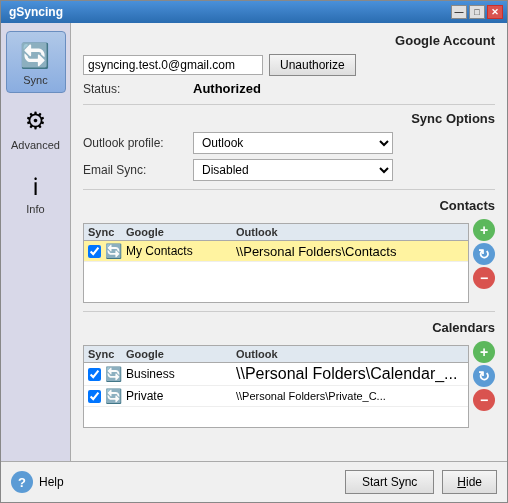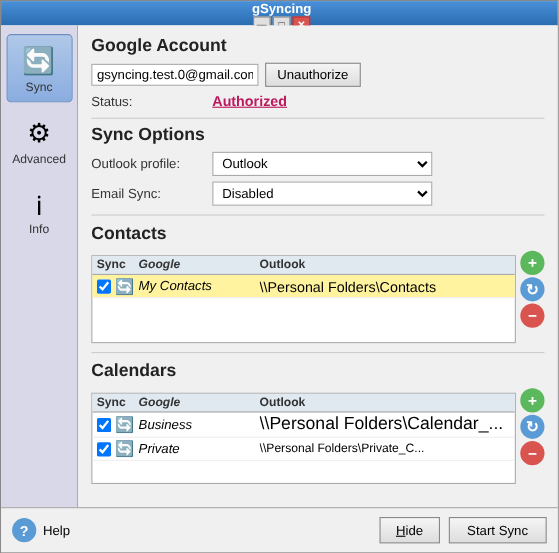--- a/index.html
+++ b/index.html
@@ -19,21 +19,20 @@
     .title-bar {
       background: linear-gradient(to bottom, #4a90d9, #2a6cb0);
       height: 22px;
       display: flex;
       align-items: center;
       justify-content: space-between;
       padding: 0 4px 0 8px;
       color: white;
       font-size: 12px;
       font-weight: bold;
-      flex-direction: column;
     }
 
     .title-bar-controls {
       display: flex;
       gap: 2px;
     }
 
     .title-btn {
       width: 16px;
       height: 14px;
@@ -98,47 +97,47 @@
     }
 
     .main-content {
       flex: 1;
       padding: 10px 12px;
       overflow-y: auto;
       background: #f0f0f0;
     }
 
     .section-title {
-      font-size: 16px;
+      font-size: 13px;
       font-weight: bold;
       color: #222;
       margin-bottom: 6px;
+      text-align: right;
     }
 
     .form-row {
       display: flex;
       align-items: center;
       margin-bottom: 5px;
     }
 
     .form-label {
       width: 110px;
       color: #333;
       flex-shrink: 0;
     }
 
     .status-authorized {
-      color: #be185d;
+      color: #000000;
       font-weight: bold;
       font-size: 13px;
-      text-decoration: underline;
     }
 
     .email-input {
-      width: 152px;
+      width: 180px;
       padding: 2px 4px;
       border: 1px solid #aaa;
       background: white;
       font-size: 12px;
     }
 
     .btn {
       padding: 3px 10px;
       border: 1px solid #888;
       background: linear-gradient(to bottom, #f5f5f5, #ddd);
@@ -179,21 +178,21 @@
       padding: 2px 4px;
     }
 
     .table-header-cell {
       font-size: 11px;
       font-weight: bold;
       color: #333;
     }
 
     .col-sync { width: 38px; }
-    .col-google { width: 110px; font-style: italic; }
+    .col-google { width: 110px; }
     .col-outlook { flex: 1; }
 
     .table-row {
       display: flex;
       align-items: center;
       padding: 2px 4px;
       border-bottom: 1px solid #eee;
     }
 
     .table-row:last-child { border-bottom: none; }
@@ -408,17 +407,17 @@
 
     </div>
   </div>
 
   <div class="bottom-bar">
     <div class="bottom-left">
       <button class="help-icon">?</button>
       <span>Help</span>
     </div>
     <div class="bottom-right">
+      <button class="btn" style="padding:4px 16px;">Start Sync</button>
       <button class="btn" style="padding:4px 14px;"><u>H</u><span>ide</span></button>
-      <button class="btn" style="padding:4px 16px;">Start Sync</button>
     </div>
   </div>
 </div>
 
 </body></html>

